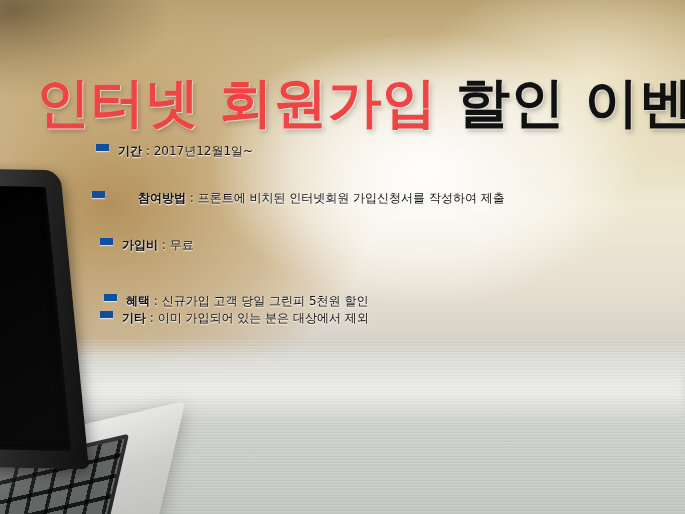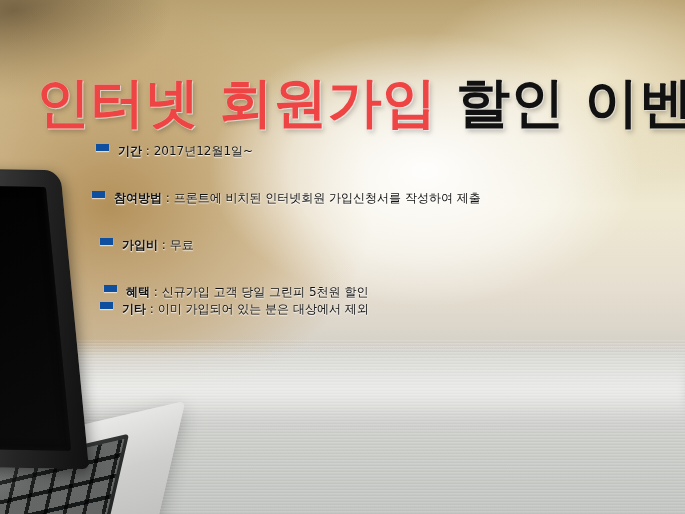--- a/index.html
+++ b/index.html
@@ -223,26 +223,26 @@
     <span class="seg-blue">인터넷 회원가입 </span><span class="seg-dark">할인 이벤트</span>
   </h1>
 
   <div class="bullets">
 
     <div class="bullet-row" style="margin-left:4px; margin-bottom:30px;">
       <span class="bullet-marker"></span>
       <span class="bullet-text"><span class="lead">기간</span><span> : </span><span>2017년12월1일~</span></span>
     </div>
 
-    <div class="bullet-row" style="margin-left:0px; margin-bottom:30px;">
+    <div class="bullet-row" style="margin-left:0px; margin-bottom:30px;gap:24px;">
       <span class="bullet-marker"></span>
       <span class="bullet-text"><span class="lead">참여방법</span><span> : </span><span>프론트에 비치된 인터넷회원 가입신청서를 작성하여 제출</span></span>
     </div>
 
-    <div class="bullet-row" style="margin-left:8px; margin-bottom:30px;text-align:center;">
+    <div class="bullet-row" style="margin-left:8px; margin-bottom:39px;text-align:center;">
       <span class="bullet-marker"></span>
       <span class="bullet-text"><span class="lead">가입비</span><span> : </span><span>무료</span></span>
     </div>
 
     <div class="bullet-row" style="margin-left:12px; ">
       <span class="bullet-marker"></span>
       <span class="bullet-text"><span class="lead">혜택</span><span> : </span><span>신규가입 고객 당일 그린피 5천원 할인</span></span>
     </div>
 
     <div class="bullet-row" style="margin-left:8px; margin-bottom:0px;">

